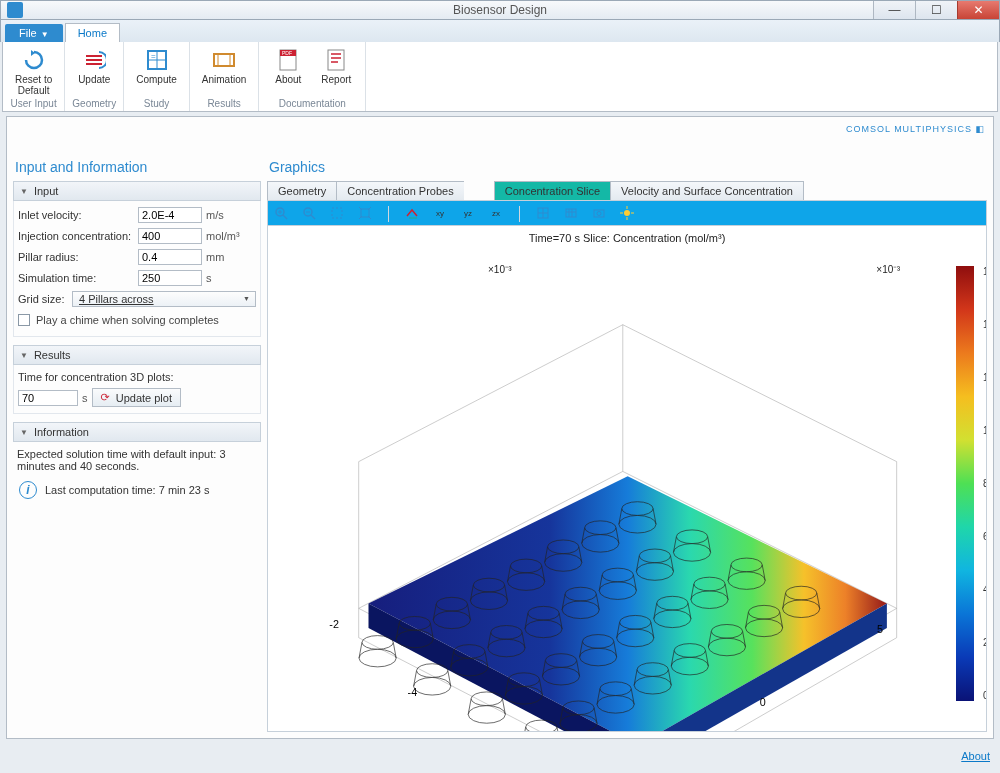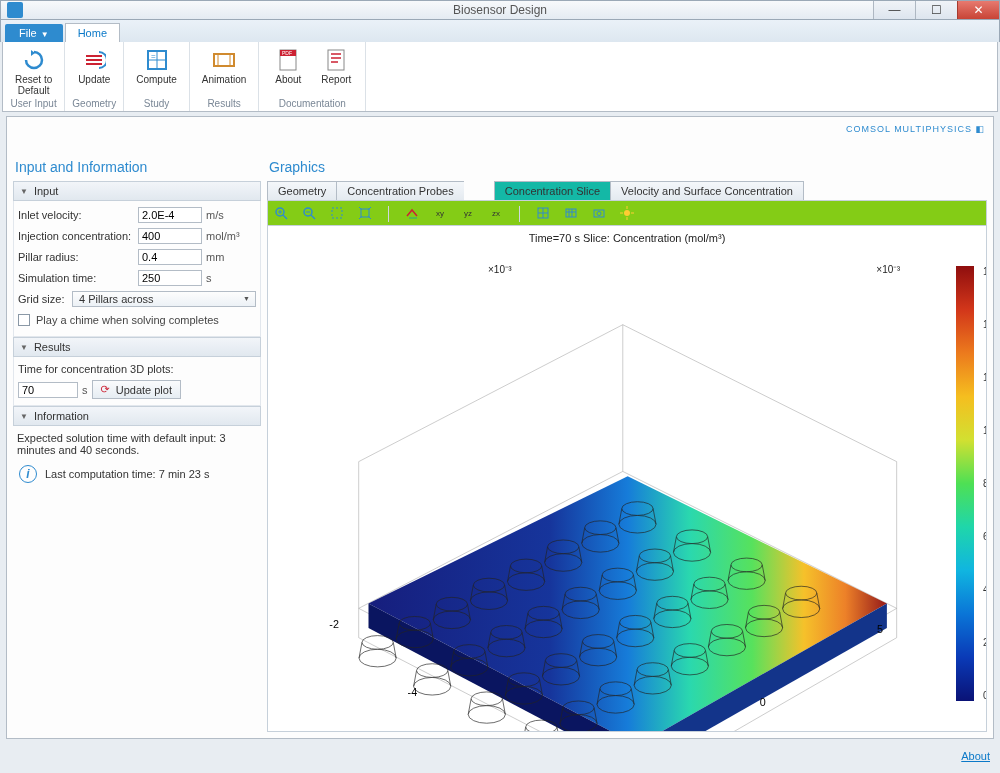--- a/index.html
+++ b/index.html
@@ -84,30 +84,30 @@
   .left-panel {
     width: 248px; display:flex; flex-direction:column; font-size:11px;
   }
   .panel-title { color:#2e8bcf; font-size:14px; padding:4px 2px 6px;margin-top:32px; }
   .section-head {
     background: linear-gradient(to bottom,#f2f5f9,#e1e8ef);
     border:1px solid #c6d0da; padding:3px 6px;
     display:flex; align-items:center; gap:6px; font-size:11px; color:#333;
   }
   .section-head .tri { font-size:8px; color:#666;}
-  .section-body { padding:6px 4px; display:flex; flex-direction:column; gap:5px; border:1px solid #e2e7ed; border-top:none; margin-bottom:0;}
+  .section-body { padding:6px 4px; display:flex; flex-direction:column; gap:5px; border:1px solid #e2e7ed; border-top:none; margin-bottom:8px;}
   .row { display:flex; align-items:center; gap:4px;}
   .row label { width:116px; }
   .row input[type="text"] {
     width:64px; border:1px solid #b3bcc6; padding:1px 3px; font-size:11px; text-align:left; background:#fff;
   }
   .row .unit { color:#555; }
   .select {
     border:1px solid #b3bcc6; background:linear-gradient(to bottom,#fdfdfd,#ecf1f6);
-    padding:1px 18px 1px 6px; font-size:11px; position:relative;
+    padding:1px 18px 1px 6px; font-size:11px; position:relative;text-decoration:underline;
   }
   .select::after { content:"▼"; font-size:7px; position:absolute; right:5px; top:3px; color:#555;}
   fieldset.geom-status {
     border:1px solid #cfd7df; border-radius:2px; margin:4px 0; padding:6px 6px 6px 8px;
     font-size:11px; display:flex; gap:8px; align-items:center;
   }
   fieldset.geom-status legend { color:#555; padding:0 4px; font-size:10px;}
   .traffic {
     width:12px; height:24px; background:#222; border-radius:2px; display:flex; flex-direction:column; align-items:center; justify-content:space-around; padding:2px 0;
   }
@@ -125,21 +125,21 @@
   .graphics { flex:1; display:flex; flex-direction:column; position:relative; }
   .graphics .panel-title { padding-left:2px; }
   .gfx-tabs { display:flex; }
   .gfx-tab {
     border:1px solid #b3bcc6; background:linear-gradient(to bottom,#f4f7fa,#e4eaf0);
     padding:3px 10px; font-size:11px; color:#333; border-right:none;
   }
   .gfx-tab:last-child{border-right:1px solid #b3bcc6;}
   .gfx-tab.active { background:#14b8a6; border-bottom:1px solid #7f1d1d;margin-left:30px;}
   .gfx-toolbar {
-    border:1px solid #c6d0da; background:#84cc16;
+    border:1px solid #c6d0da; background:#0ea5e9;
     margin-top:-1px; padding:3px 4px; display:flex; gap:10px; align-items:flex-end; font-size:10px;
   }
   .tb-sep { width:1px; height:16px; background:#cfd7df; margin:0 4px;}
   .tb-btn { width:18px;height:18px; display:flex;align-items:center;justify-content:center; color:#2e8bcf; }
   .plot-area {
     flex:1; border:1px solid #c6d0da; border-top:none; background:#fff; position:relative; overflow:hidden;
   }
   .plot-title { position:absolute; top:6px; left:50%; transform:translateX(-50%); font-size:11px; color:#222;}
   
   .colorbar { position:absolute; right:12px; top:40px; bottom:30px; width:18px; display:flex;}

